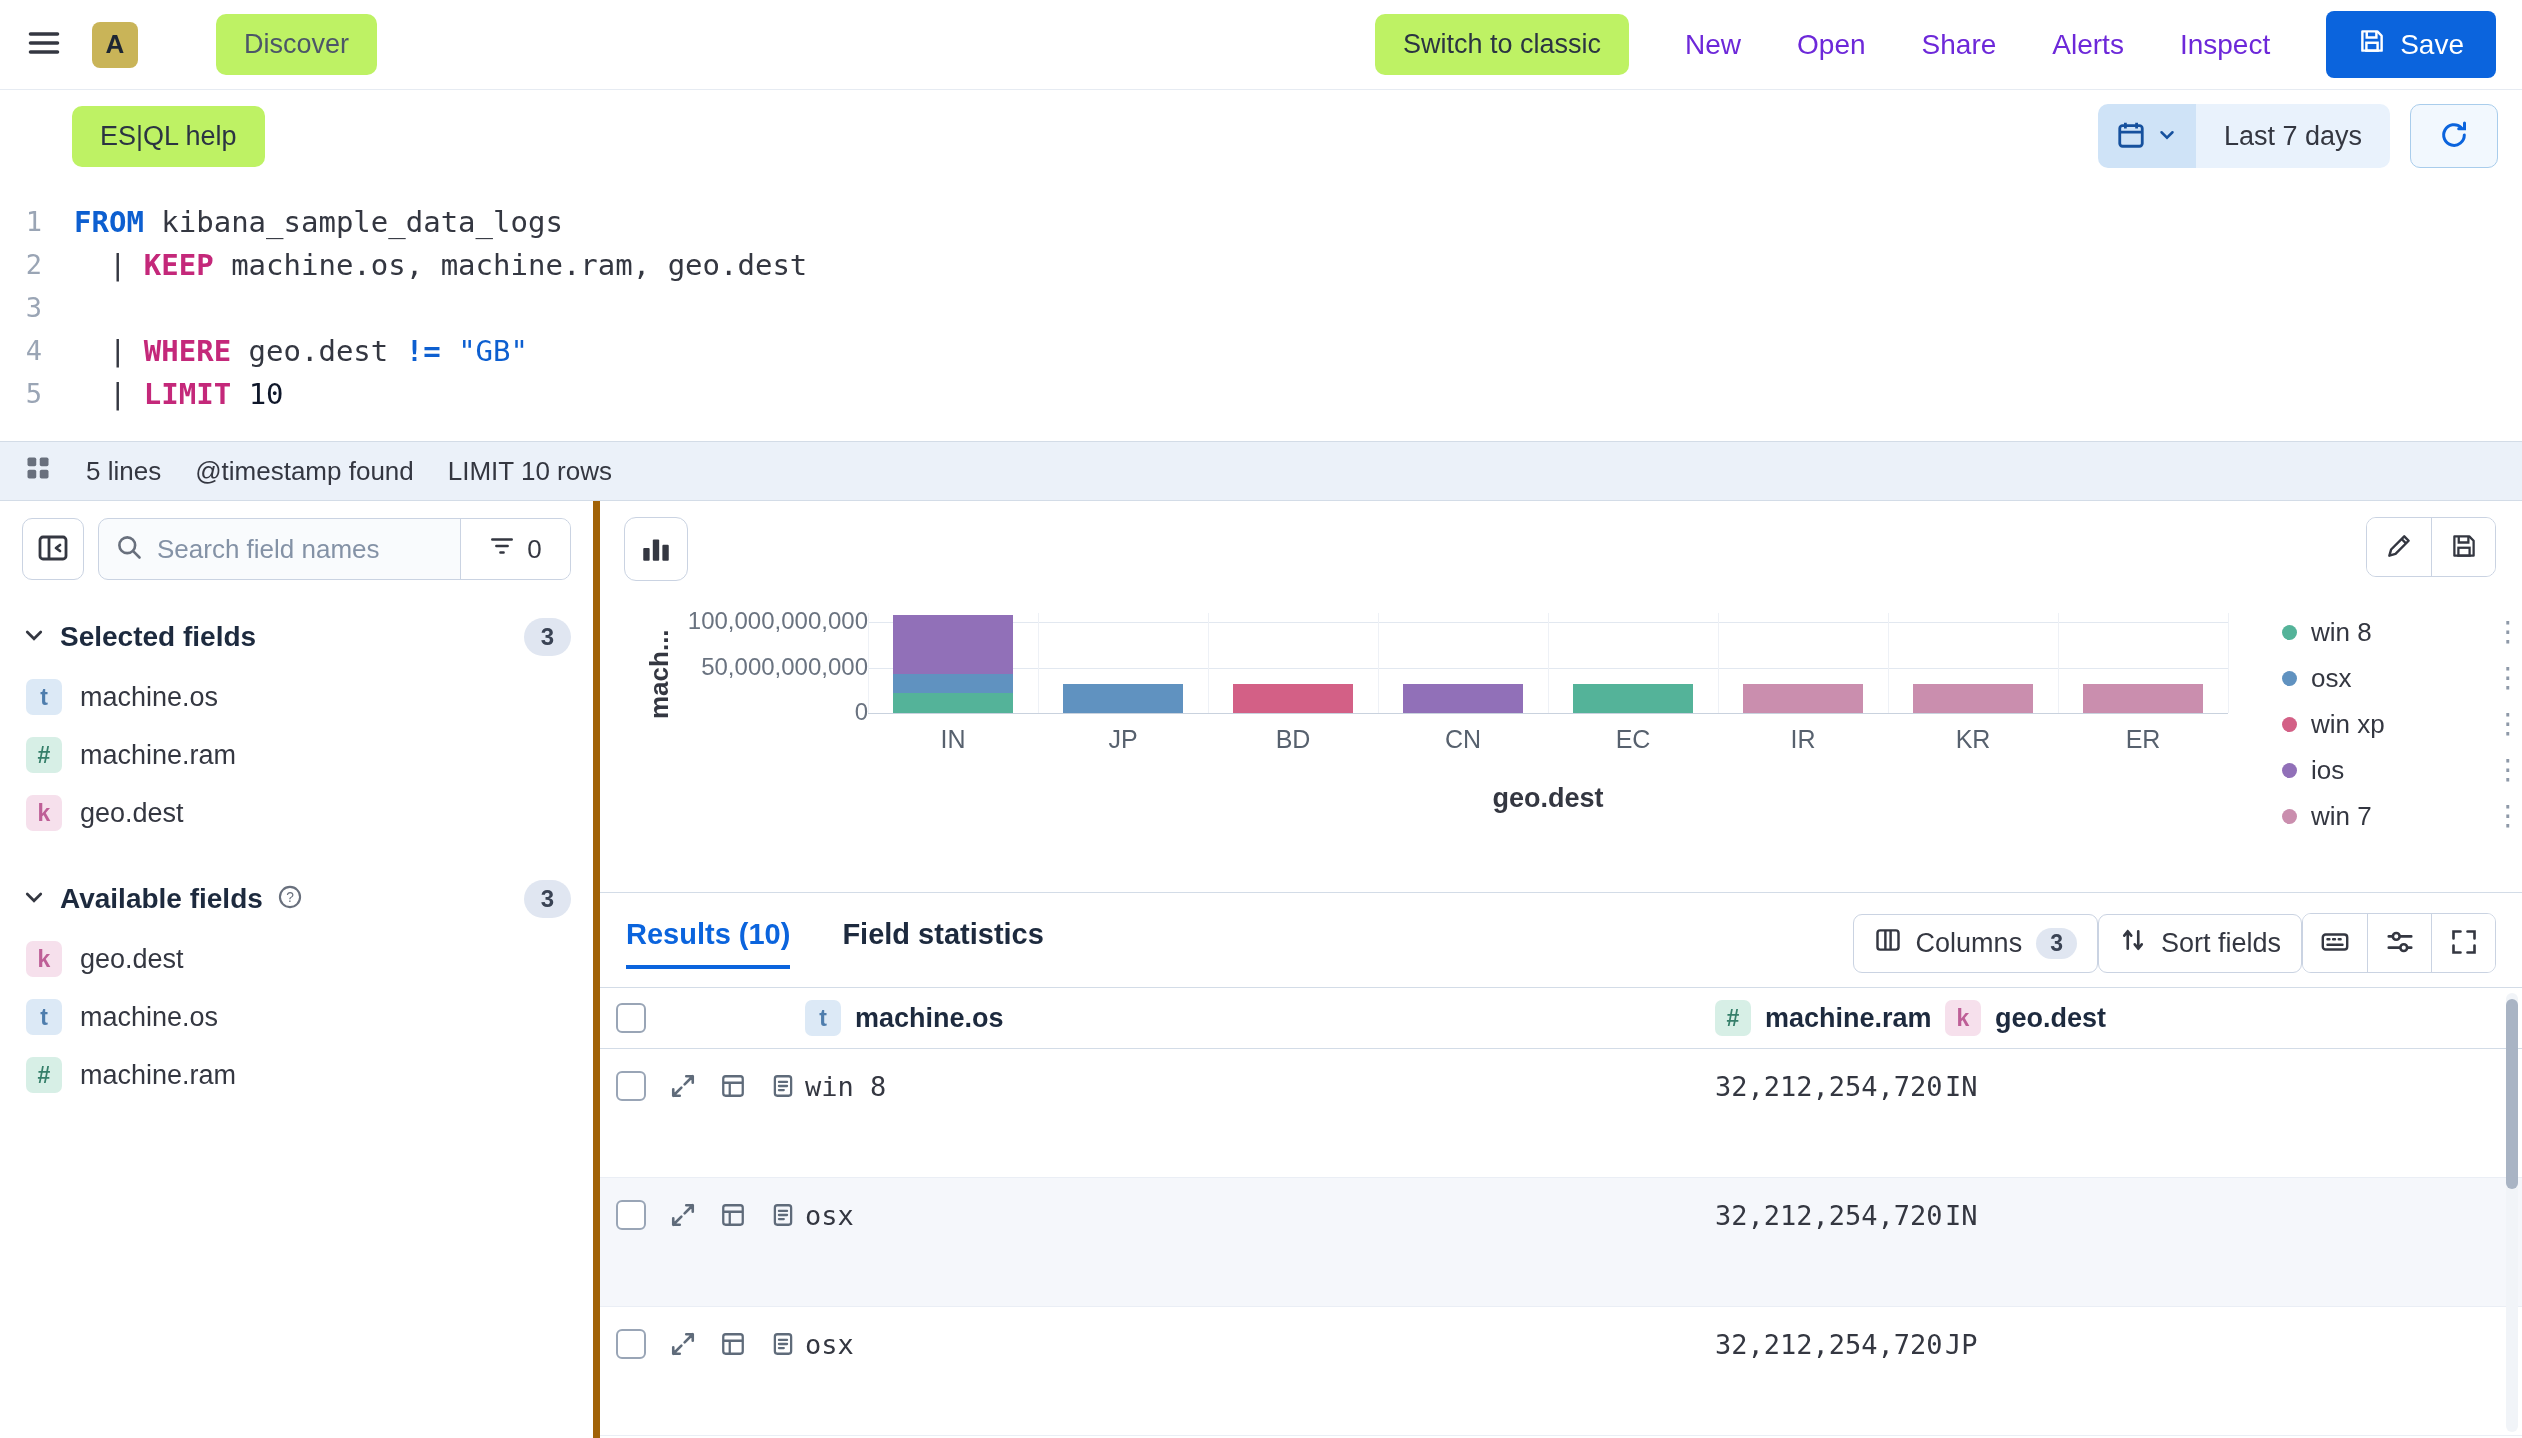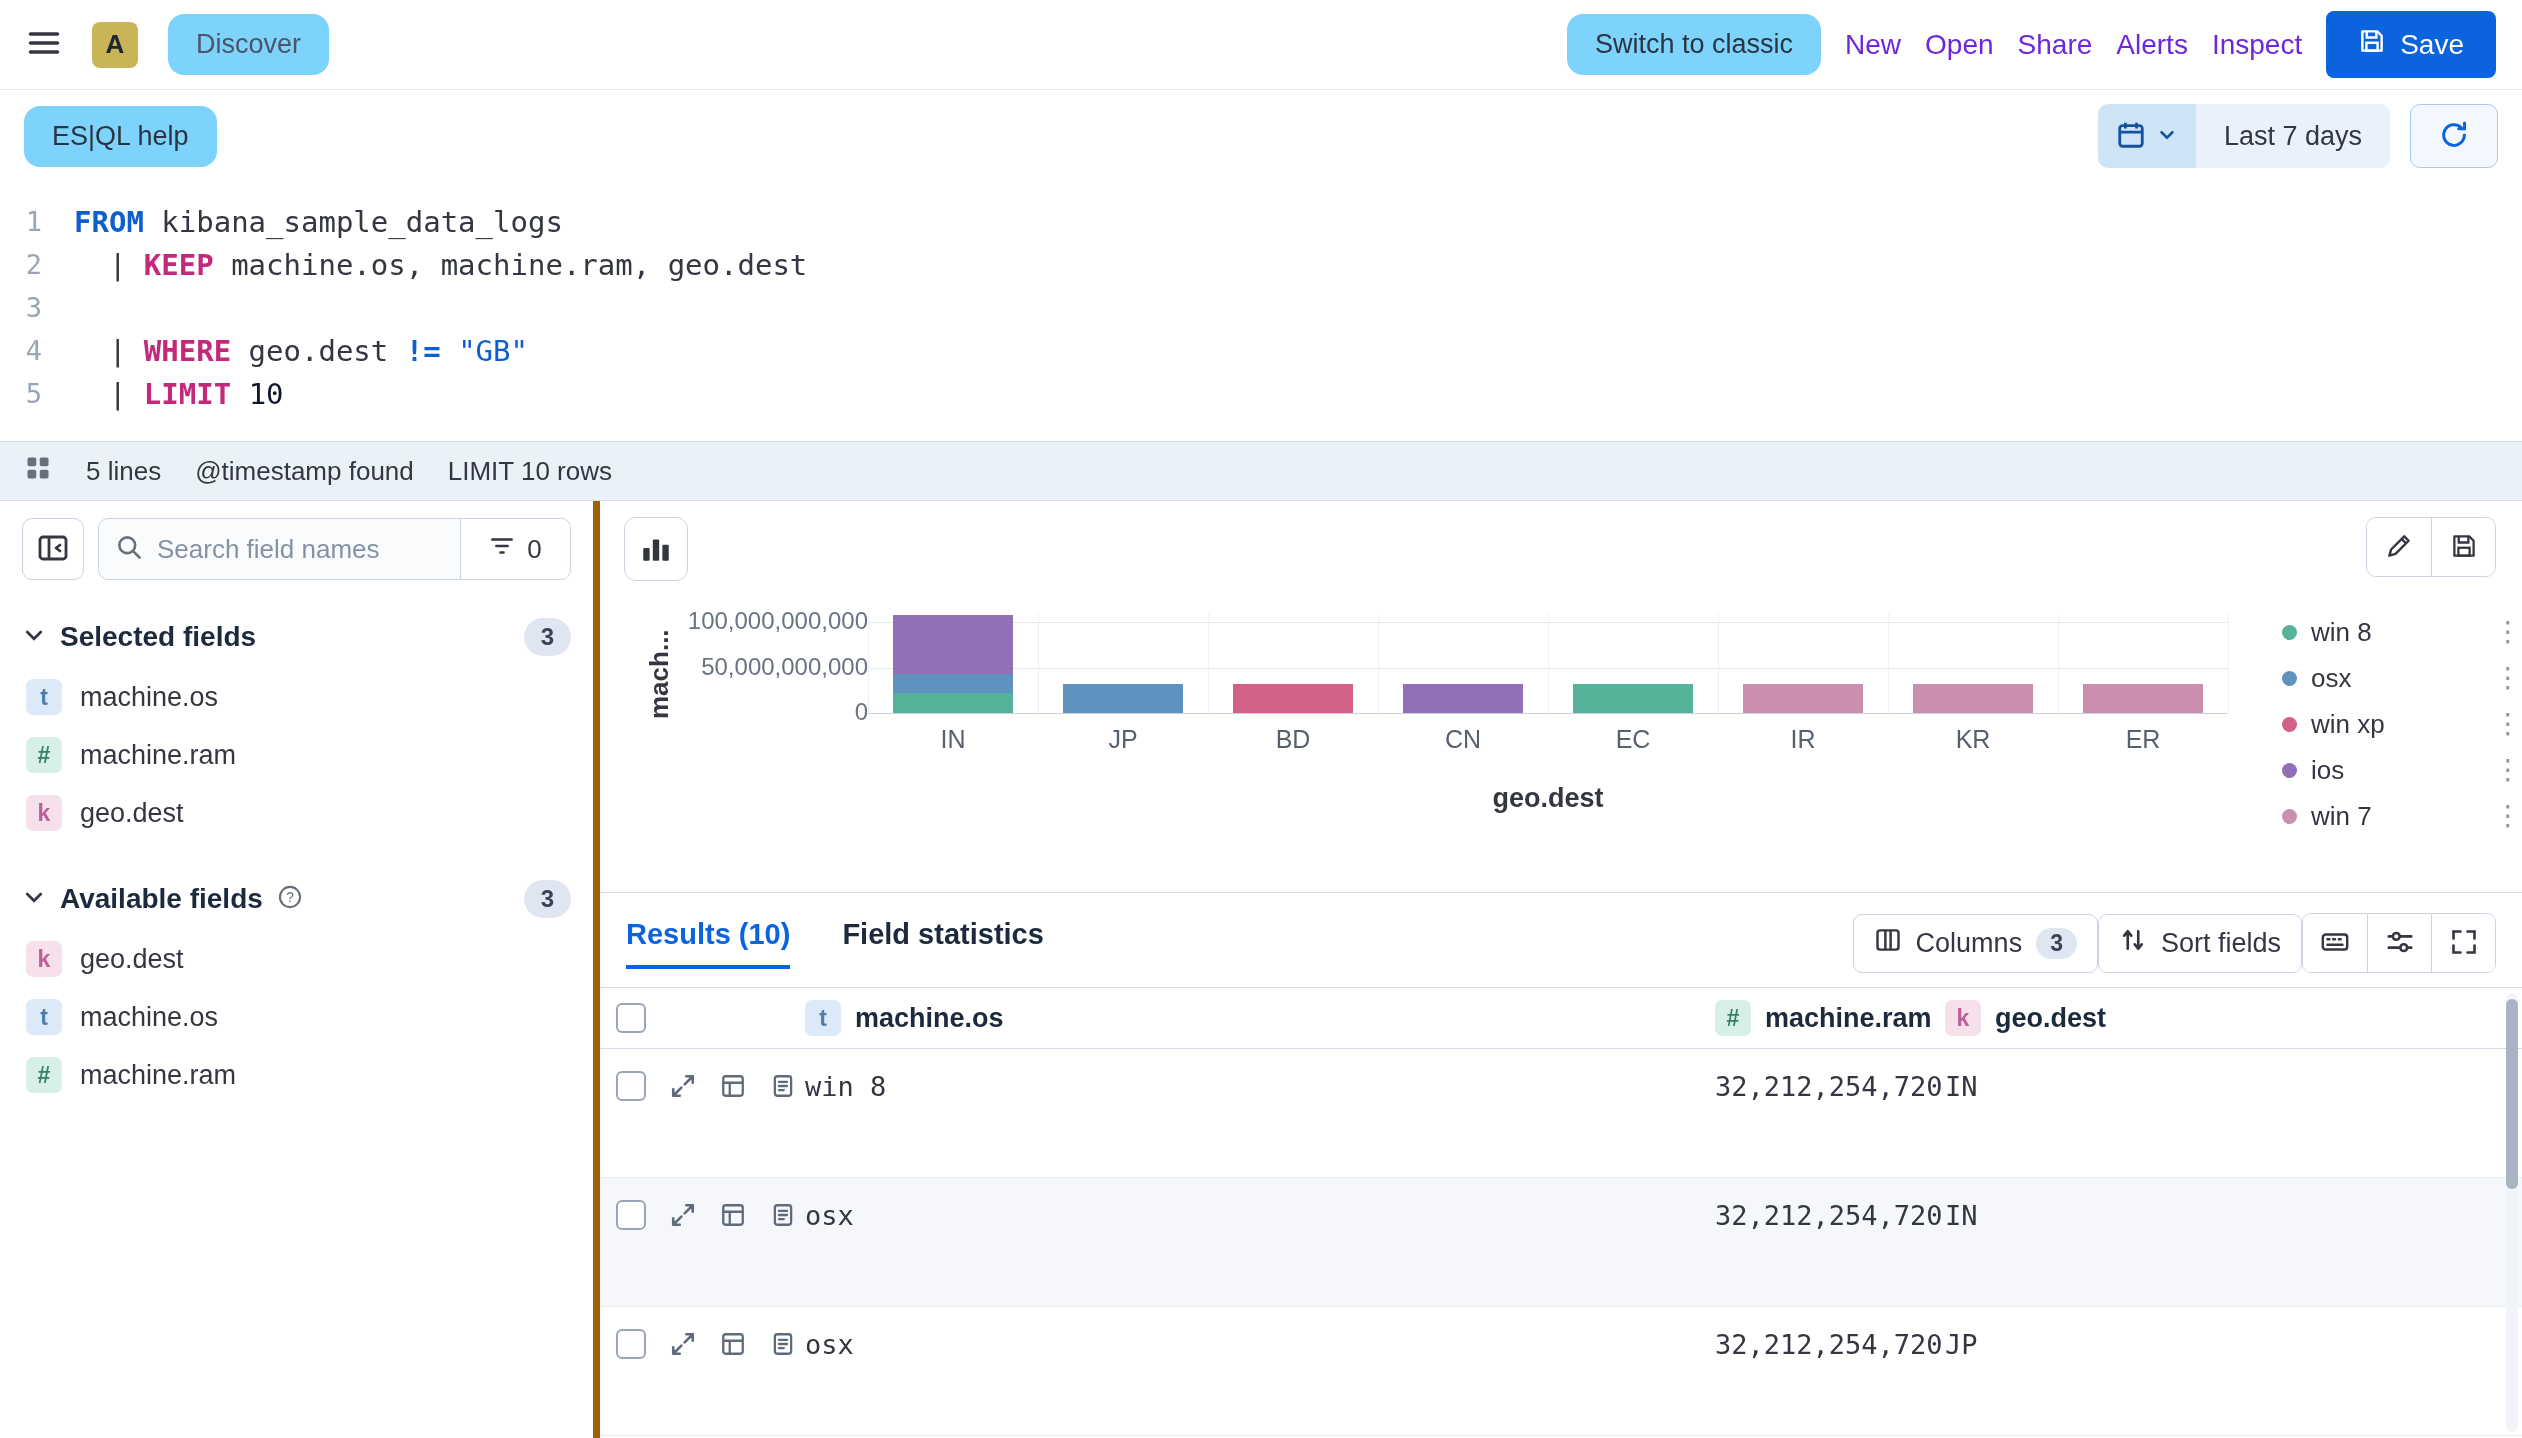--- a/index.html
+++ b/index.html
@@ -5,23 +5,23 @@
   *{box-sizing:border-box;margin:0;padding:0;}
   html,body{width:2522px;height:1438px;overflow:hidden;}
   body{font-family:"Liberation Sans","DejaVu Sans",sans-serif;color:#1D2A3E;background:#fff;}
   button{font-family:inherit;cursor:pointer;}
   .app{width:2522px;height:1438px;display:flex;flex-direction:column;background:#fff;}
 
   
   .topbar{height:90px;display:flex;align-items:center;padding:0 26px;gap:30px;border-bottom:1px solid #E6EBF2;flex:0 0 auto;background:#fff;}
   .bare-btn{background:none;border:none;display:flex;align-items:center;justify-content:center;padding:0;}
   .avatar{width:46px;height:46px;border-radius:8px;background:#C9B458;color:#1d2633;font-weight:700;font-size:26px;display:flex;align-items:center;justify-content:center;cursor:pointer;}
-  .pill{background:#7dd3fc;border:none;border-radius:16px;padding:15px 28px;font-size:27px;color:#4C5668;}
+  .pill{background:#bef264;border:none;border-radius:10px;padding:15px 28px;font-size:27px;color:#4C5668;margin-left:48px;}
   .pill.classic{color:#2B3442;}
-  .topbar-right{margin-left:auto;display:flex;align-items:center;gap:24px;}
+  .topbar-right{margin-left:auto;display:flex;align-items:center;gap:56px;}
   .nav-link{color:#6d28d9;font-size:28px;text-decoration:none;cursor:pointer;background:none;border:none;}
   .save-btn{background:#0B64DD;color:#fff;font-size:28px;font-weight:500;display:flex;gap:14px;align-items:center;padding:16px 32px;border-radius:8px;border:none;}
 
   
   .query-bar{display:flex;align-items:center;padding:14px 24px;gap:20px;flex:0 0 auto;}
   .qb-right{margin-left:auto;display:flex;align-items:center;gap:20px;}
   .datepicker{display:flex;border-radius:10px;overflow:hidden;}
   .dp-quick{background:#CFE3F7;display:flex;align-items:center;gap:10px;padding:0 18px;height:64px;border:none;}
   .dp-value{background:#E9F2FC;display:flex;align-items:center;padding:0 28px;font-size:27px;color:#343741;height:64px;border:none;}
   .refresh-btn{width:88px;height:64px;border:1px solid #A9CDEC;background:#F2F8FE;border-radius:10px;display:flex;align-items:center;justify-content:center;}

